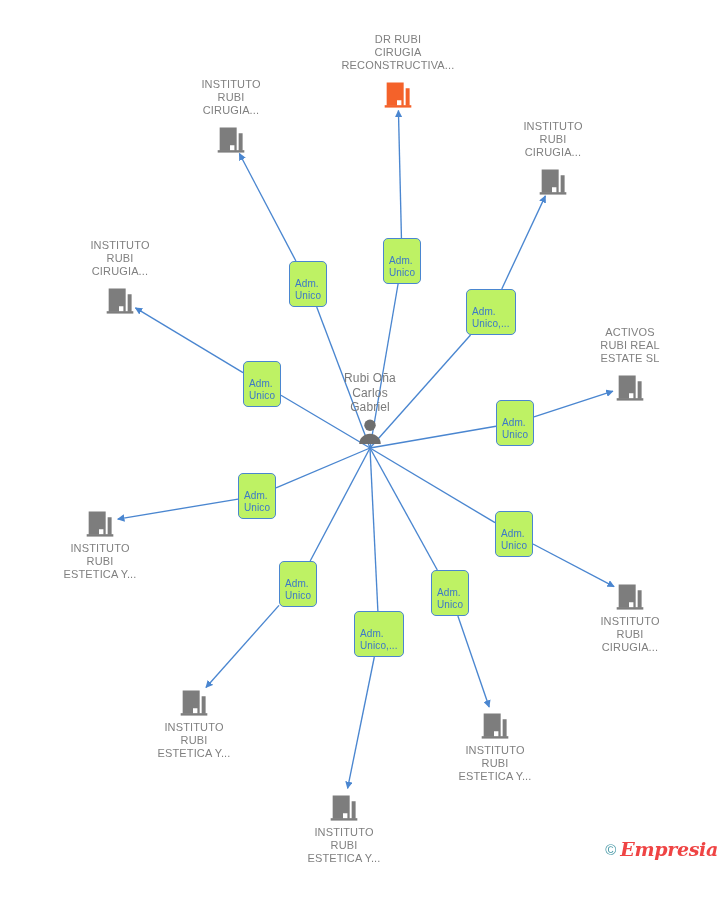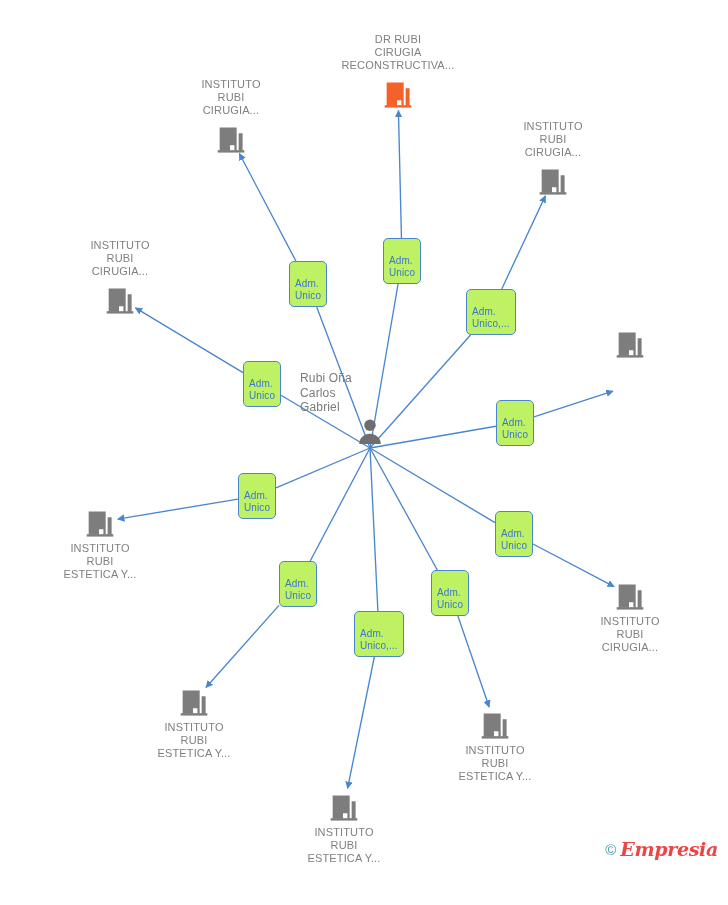--- a/index.html
+++ b/index.html
@@ -49,20 +49,21 @@
     width: 34px;
     height: 34px;
   }
   .node.label-top .node-label { margin-bottom: 3px; }
   .node.label-bottom .node-label { margin-top: 3px; }
 
   .person-node {
     position: absolute;
     width: 140px;
     margin-left: -70px;
+    text-align: center;
     z-index: 3;
   }
   .person-node .node-label {
     font-size: 12px;
     line-height: 14.5px;
     color: #7a7a7a;
   }
   .person-icon {
     display: block;
     margin: 2px auto 0 auto;
@@ -181,20 +182,23 @@
     <div class="node-label">INSTITUTO
 RUBI
 CIRUGIA...</div>
     <svg class="node-icon" viewBox="0 0 24 24">
       <path fill="#7d7d7d" d="M4 21V4.5h12V21h-1.6v-3.9h-3.1V21H4zM17.4 21V8.6h2.8V21h-2.8zM6 7.2h2.2v2.1H6V7.2zm3.6 0h2.2v2.1H9.6V7.2zm3.6 0h2.2v2.1h-2.2V7.2zM6 10.9h2.2V13H6v-2.1zm3.6 0h2.2V13H9.6v-2.1zm3.6 0h2.2V13h-2.2v-2.1zM6 14.6h2.2v2.1H6v-2.1zm7.2 0h2.2v2.1h-2.2v-2.1z"></path>
       <rect x="2.6" y="20.6" width="18.8" height="1.7" fill="#7d7d7d"></rect>
     </svg>
   </div>
 
   <div class="node label-top" style="left:630px; top:326px;">
+    <div class="node-label">ACTIVOS
+RUBI REAL
+ESTATE  SL</div>
     <svg class="node-icon" viewBox="0 0 24 24">
       <path fill="#7d7d7d" d="M4 21V4.5h12V21h-1.6v-3.9h-3.1V21H4zM17.4 21V8.6h2.8V21h-2.8zM6 7.2h2.2v2.1H6V7.2zm3.6 0h2.2v2.1H9.6V7.2zm3.6 0h2.2v2.1h-2.2V7.2zM6 10.9h2.2V13H6v-2.1zm3.6 0h2.2V13H9.6v-2.1zm3.6 0h2.2V13h-2.2v-2.1zM6 14.6h2.2v2.1H6v-2.1zm7.2 0h2.2v2.1h-2.2v-2.1z"></path>
       <rect x="2.6" y="20.6" width="18.8" height="1.7" fill="#7d7d7d"></rect>
     </svg>
   </div>
 
   <div class="node label-bottom" style="left:100px; top:505px;">
     <svg class="node-icon" viewBox="0 0 24 24">
       <path fill="#7d7d7d" d="M4 21V4.5h12V21h-1.6v-3.9h-3.1V21H4zM17.4 21V8.6h2.8V21h-2.8zM6 7.2h2.2v2.1H6V7.2zm3.6 0h2.2v2.1H9.6V7.2zm3.6 0h2.2v2.1h-2.2V7.2zM6 10.9h2.2V13H6v-2.1zm3.6 0h2.2V13H9.6v-2.1zm3.6 0h2.2V13h-2.2v-2.1zM6 14.6h2.2v2.1H6v-2.1zm7.2 0h2.2v2.1h-2.2v-2.1z"></path>
       <rect x="2.6" y="20.6" width="18.8" height="1.7" fill="#7d7d7d"></rect>

